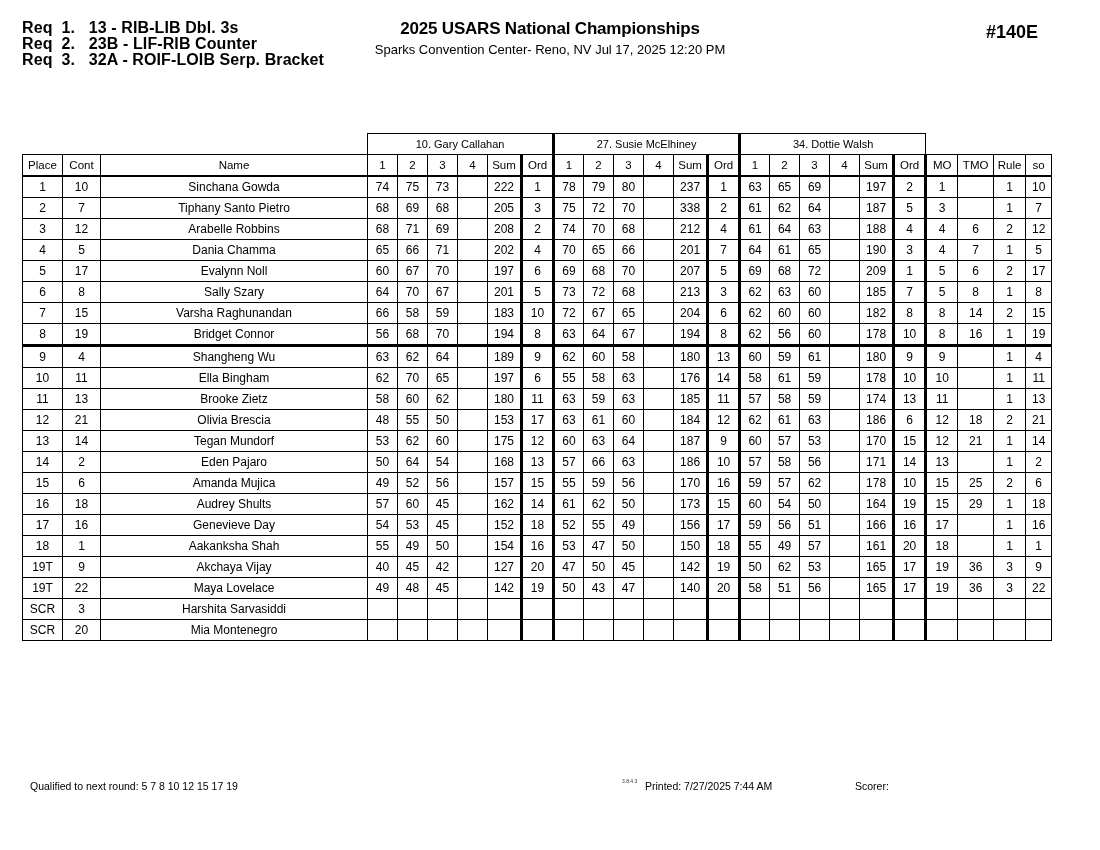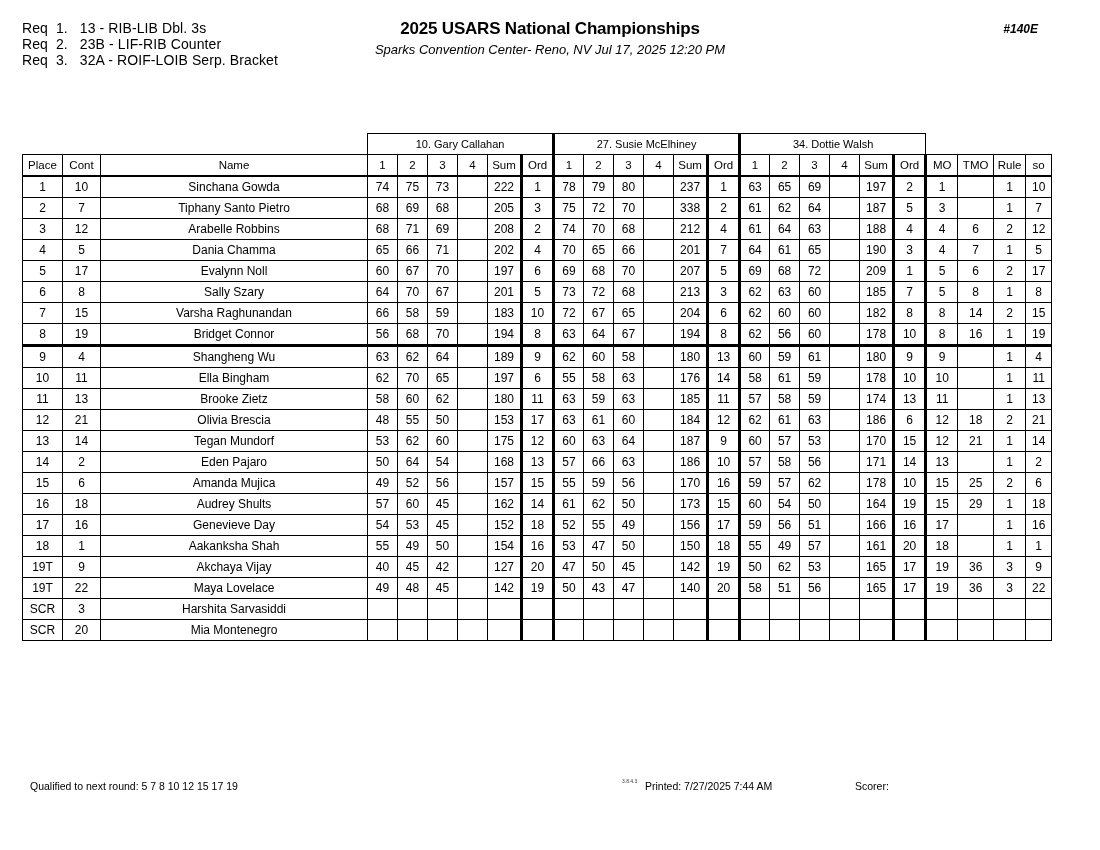--- a/index.html
+++ b/index.html
@@ -10,37 +10,37 @@
     font-family:"Liberation Sans", sans-serif;
     color:#000;
     position:relative;
     overflow:hidden;
     -webkit-font-smoothing:none;
   }
 
   
   #reqs{
     position:absolute; left:22px; top:20px;
-    font-size:14px; line-height:16px;
+    font-size:16px; line-height:16px;font-weight:bold;
   }
   #reqs .req-line{white-space:pre; letter-spacing:0.1px;}
 
   
   #titleblock{
     position:absolute; left:150px; top:18px; width:800px;
     text-align:center;
   }
   #titleblock .t1{font-size:17px;font-weight:bold;line-height:22px;letter-spacing:-0.2px;}
-  #titleblock .t2{font-size:13px;font-weight:normal;line-height:19px;font-style:italic;}
+  #titleblock .t2{font-size:13px;font-weight:normal;line-height:19px;}
   #titleblock .t3{font-size:18px;font-weight:bold;line-height:25px;letter-spacing:-0.2px;}
   #titleblock .t4{font-size:14px;font-weight:normal;line-height:21px;}
 
   #eventnum{
     position:absolute; right:62px; top:22px;
-    font-size:12px;font-weight:bold;font-style:italic;
+    font-size:18px;font-weight:bold;
   }
 
   
   #sheet{
     position:absolute; left:22px; top:133px;
     width:1012px;
     border-collapse:collapse;
     table-layout:fixed;
     font-size:12px;
   }

